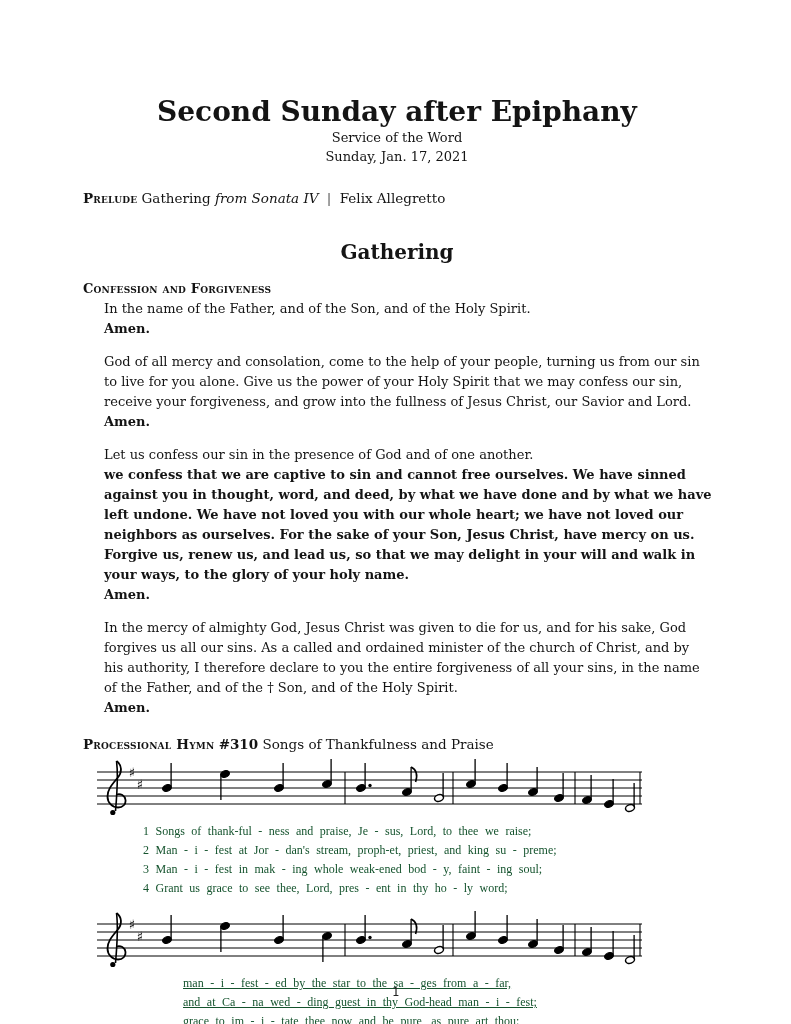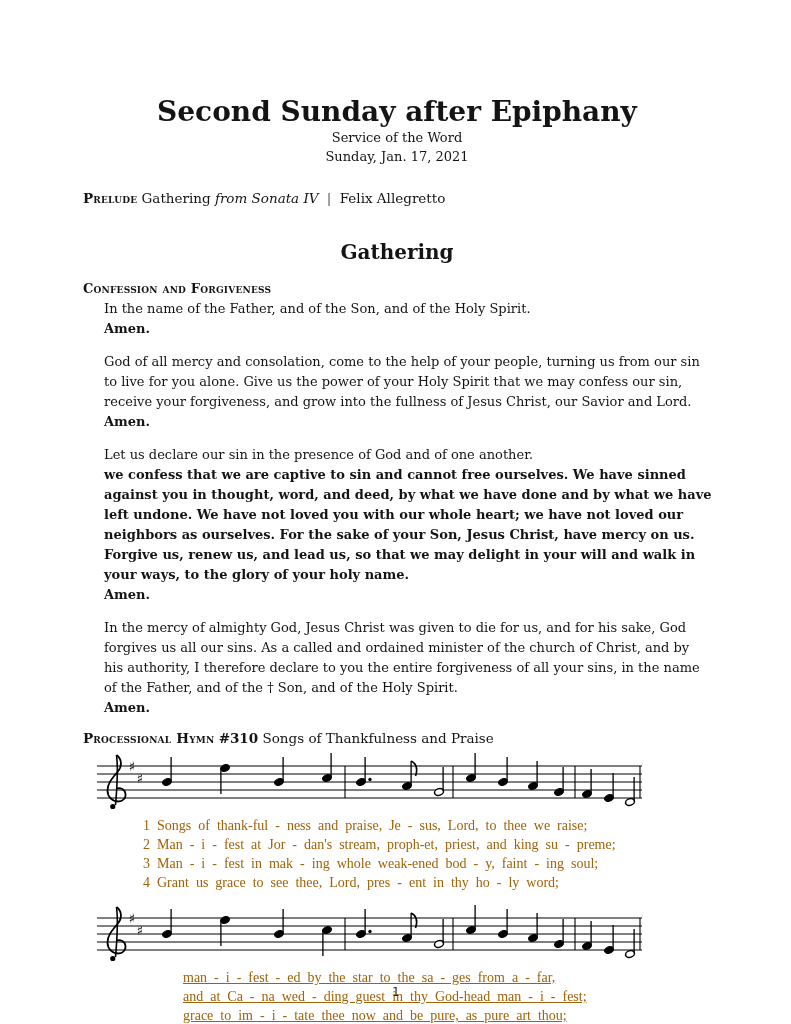--- a/index.html
+++ b/index.html
@@ -39,25 +39,25 @@
     margin-top: 32px;
   }
   .sub-heading { margin-top: 14px; font-size: 13px; line-height: 20px; }
   
   .liturgy { margin-left: 21px; width: 608px; }
   .liturgy p { margin-top: 13px; }
   .liturgy p.no-gap { margin-top: 0; }
   .response { font-weight: bold; }
   .bold-block { font-weight: bold; }
   
-  .hymn-heading { margin-top: 10px; font-size: 13.5px; }
+  .hymn-heading { margin-top: 16px; font-size: 13.5px; }
   .hymn-heading b { font-weight: bold; }
   .music-block { margin-top: 4px; }
   .staff-svg { display: block; margin-left: 14px; }
-  .lyrics { margin-left: 60px; width: 486px; font-family: "Liberation Serif", serif; font-size: 14px; line-height: 19px; color: #a16207; }
+  .lyrics { margin-left: 60px; width: 486px; font-family: "Liberation Serif", serif; font-size: 12px; line-height: 19px; color: #14532d; }
   .lyrics .lyric-line { word-spacing: 3.5px; white-space: nowrap; }
   .lyrics2 { margin-left: 100px; text-decoration: underline; }
   
   .page-footer {
     position: absolute;
     bottom: 22px;
     left: 0; right: 0;
     text-align: center;
     font-family: "DejaVu Sans Mono", monospace;
     font-size: 12px;
@@ -87,21 +87,21 @@
 
   <h3 class="sub-heading sc-head">Confession and Forgiveness</h3>
 
   <div class="liturgy">
     <p class="leader no-gap">In the name of the Father, and of the Son, and of the Holy Spirit.</p>
     <p class="response no-gap">Amen.</p>
 
     <p class="leader">God of all mercy and consolation, come to the help of your people, turning us from our sin to live for you alone. Give us the power of your Holy Spirit that we may confess our sin, receive your forgiveness, and grow into the fullness of Jesus Christ, our Savior and Lord.</p>
     <p class="response no-gap">Amen.</p>
 
-    <p class="leader">Let us declare our sin in the presence of God and of one another.</p>
+    <p class="leader">Let us confess our sin in the presence of God and of one another.</p>
 
     <p class="bold-block no-gap">we confess that we are captive to sin and cannot free ourselves. We have sinned against you in thought, word, and deed, by what we have done and by what we have left undone. We have not loved you with our whole heart; we have not loved our neighbors as ourselves. For the sake of your Son, Jesus Christ, have mercy on us. Forgive us, renew us, and lead us, so that we may delight in your will and walk in your ways, to the glory of your holy name.</p>
     <p class="response no-gap">Amen.</p>
 
     <p class="leader">In the mercy of almighty God, Jesus Christ was given to die for us, and for his sake, God forgives us all our sins. As a called and ordained minister of the church of Christ, and by his authority, I therefore declare to you the entire forgiveness of all your sins, in the name of the Father, and of the † Son, and of the Holy Spirit.</p>
     <p class="response no-gap">Amen.</p>
   </div>
 
   <p class="hymn-heading">
     <span class="sc-head">Processional Hymn</span>

